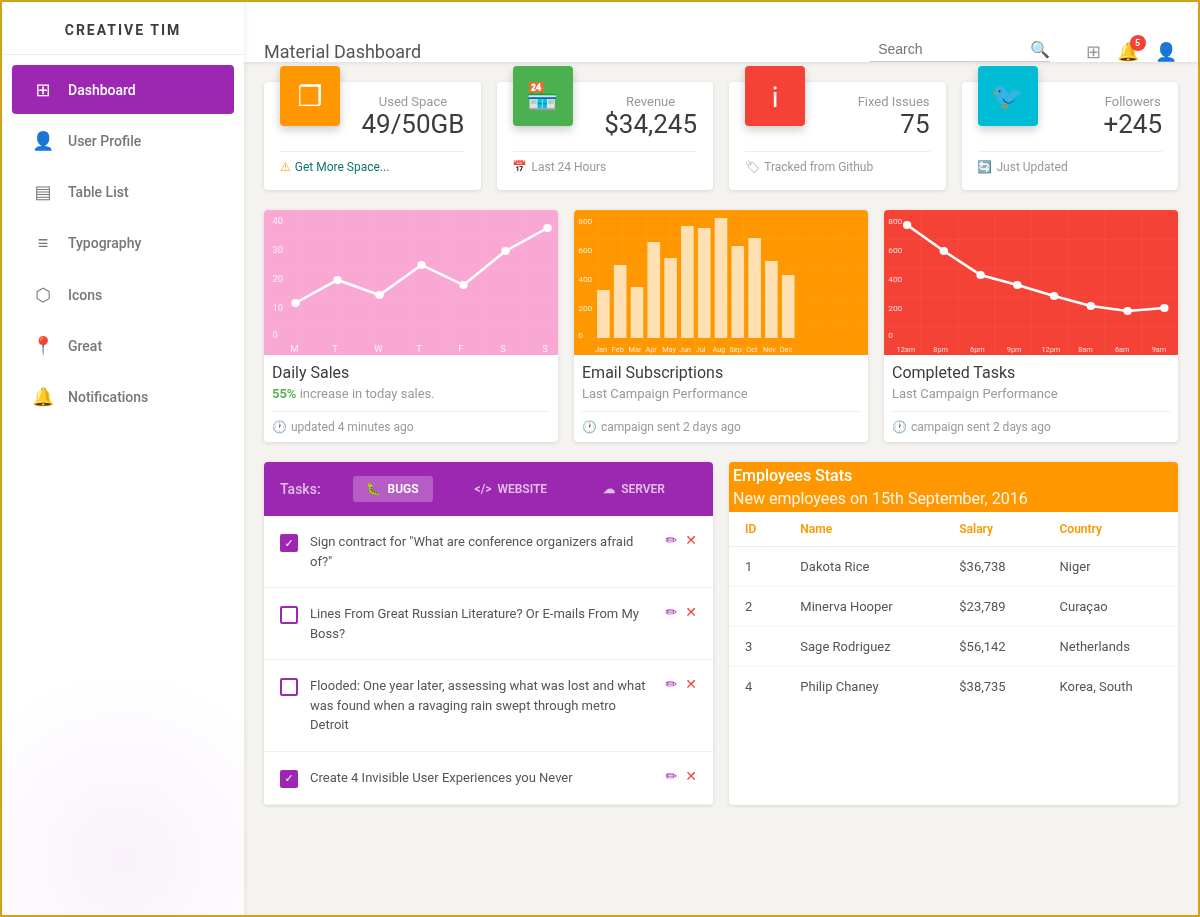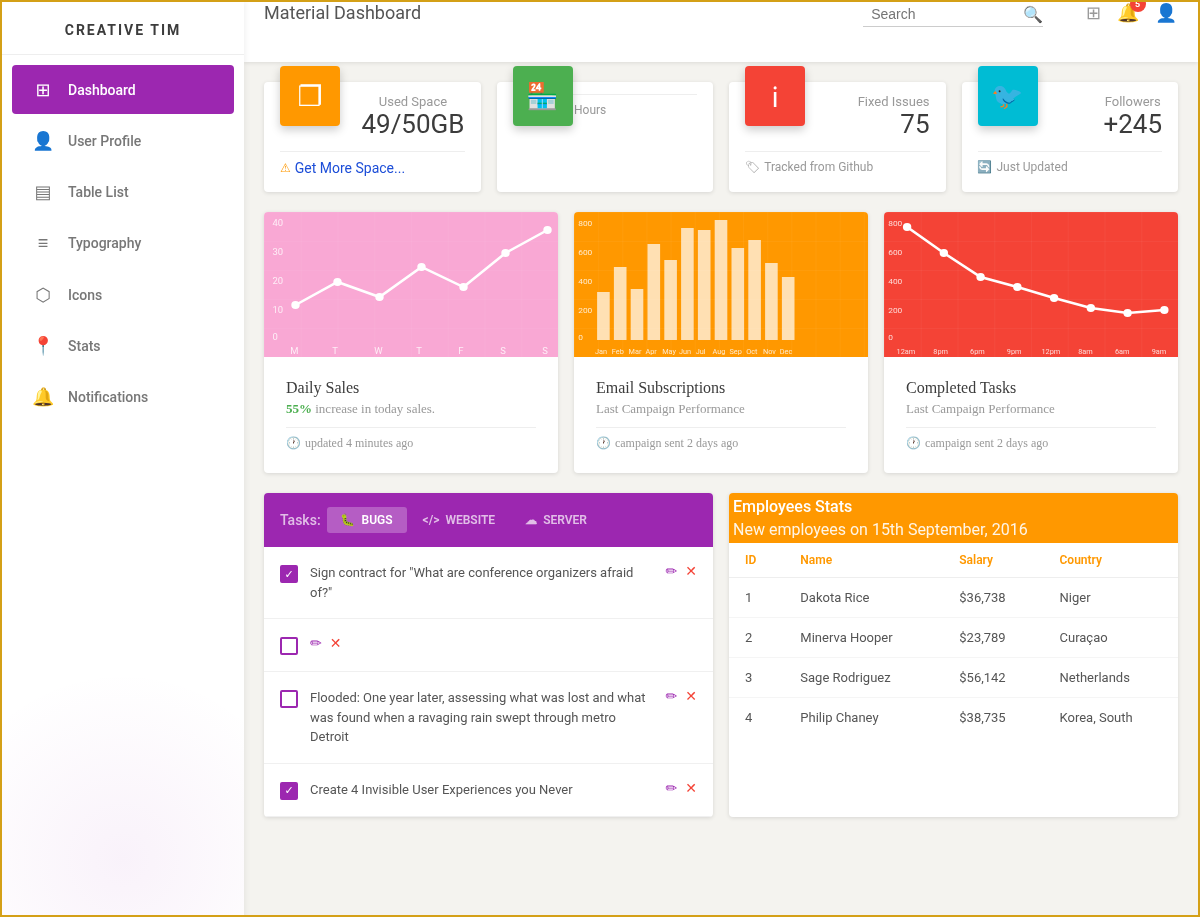--- a/index.html
+++ b/index.html
@@ -61,27 +61,26 @@
       flex: 1;
       display: flex;
       flex-direction: column;
       overflow-y: auto;
       background: #f4f3ef;
     }
 
     
     .header {
       display: flex;
-      align-items: flex-start;
+      align-items: flex-end;
       background: #fff;
       padding: 0 20px;
       height: 60px;
       box-shadow: 0 1px 4px rgba(0,0,0,0.1);
       flex-shrink: 0;
-      gap: 7px;
     }
     .header-title {
       flex: 1;
       font-size: 18px;
       font-weight: 400;
       color: #555;
     }
     .header-search {
       display: flex;
       align-items: center;
@@ -150,40 +149,40 @@
     .stat-card-header {
       display: flex;
       justify-content: flex-end;
       padding-top: 12px;
       margin-bottom: 4px;
     }
     .stat-label { font-size: 13px; color: #999; text-align: center; }
     .stat-value { font-size: 26px; font-weight: 400; color: #3c3c3c; text-align: right; }
     .stat-footer { border-top: 1px solid #eee; margin-top: 12px; padding-top: 8px; font-size: 12px; color: #999; display: flex; align-items: center; gap: 4px; }
     .stat-footer .warn { color: #ff9800; }
-    .stat-footer .warn-text { color: #1d4ed8; font-size: 14px; }
+    .stat-footer .warn-text { color: #0f766e; font-size: 12px; }
 
     
     .charts-row {
       display: grid;
       grid-template-columns: repeat(3, 1fr);
       gap: 16px;
       margin-bottom: 20px;
     }
     .chart-card {
       background: #fff;
       border-radius: 4px;
       box-shadow: 0 1px 4px rgba(0,0,0,0.12);
       overflow: hidden;
     }
     .chart-area {
       height: 145px;
       position: relative;
     }
-    .chart-body { padding: 22px; font-family: Liberation Serif, serif; }
+    .chart-body { padding: 8px; }
     .chart-title { font-size: 16px; color: #3c3c3c; font-weight: 400; margin-bottom: 4px; }
     .chart-subtitle { font-size: 13px; color: #999; }
     .chart-subtitle .up { color: #4caf50; font-weight: 600; }
     .chart-footer { border-top: 1px solid #eee; margin-top: 10px; padding-top: 8px; font-size: 12px; color: #999; display: flex; align-items: center; gap: 4px; }
 
     
     .bottom-row {
       display: grid;
       grid-template-columns: 1fr 1fr;
       gap: 16px;
@@ -194,21 +193,21 @@
       background: #fff;
       border-radius: 4px;
       box-shadow: 0 1px 4px rgba(0,0,0,0.12);
       overflow: hidden;
     }
     .tasks-header {
       background: #9c27b0;
       padding: 14px 16px;
       display: flex;
       align-items: center;
-      gap: 2px;
+      gap: 28px;
     }
     .tasks-header-label { color: #e1bee7; font-size: 14px; font-weight: 500; margin-right: 4px; }
     .task-tab {
       padding: 6px 14px;
       border-radius: 3px;
       font-size: 12px;
       font-weight: 600;
       cursor: pointer;
       display: flex;
       align-items: center;
@@ -284,21 +283,21 @@
     <div class="sidebar-item">
       <span class="icon">≡</span>
       <span>Typography</span>
     </div>
     <div class="sidebar-item">
       <span class="icon">⬡</span>
       <span>Icons</span>
     </div>
     <div class="sidebar-item">
       <span class="icon">📍</span>
-      <span>Stats</span>
+      <span>Great</span>
     </div>
     <div class="sidebar-item">
       <span class="icon">🔔</span>
       <span>Notifications</span>
     </div>
   </nav>
   <div class="sidebar-bg-decoration"></div>
 </div>
 
 <div class="main">
@@ -335,20 +334,26 @@
         </div>
         <div class="stat-footer">
           <span class="warn">⚠</span>
           <span class="warn-text">Get More Space...</span>
         </div>
       </div>
 
       <div class="stat-card" style="padding-top:0;">
         <div class="stat-icon-box" style="background:#4caf50;">
           <span style="font-size:26px;">🏪</span>
+        </div>
+        <div class="stat-card-header">
+          <div>
+            <div class="stat-label">Revenue</div>
+            <div class="stat-value">$34,245</div>
+          </div>
         </div>
         <div class="stat-footer">
           <span>📅</span>
           <span>Last 24 Hours</span>
         </div>
       </div>
 
       <div class="stat-card" style="padding-top:0;">
         <div class="stat-icon-box" style="background:#f44336;">
           <span style="font-size:28px; font-style:normal;">ℹ</span>
@@ -558,20 +563,21 @@
           <div class="task-item">
             <div class="task-check checked">✓</div>
             <div class="task-text">Sign contract for "What are conference organizers afraid of?"</div>
             <div class="task-actions">
               <span class="task-edit">✏</span>
               <span class="task-delete">✕</span>
             </div>
           </div>
           <div class="task-item">
             <div class="task-check"></div>
+            <div class="task-text">Lines From Great Russian Literature? Or E-mails From My Boss?</div>
             <div class="task-actions">
               <span class="task-edit">✏</span>
               <span class="task-delete">✕</span>
             </div>
           </div>
           <div class="task-item">
             <div class="task-check"></div>
             <div class="task-text">Flooded: One year later, assessing what was lost and what was found when a ravaging rain swept through metro Detroit</div>
             <div class="task-actions">
               <span class="task-edit">✏</span>

